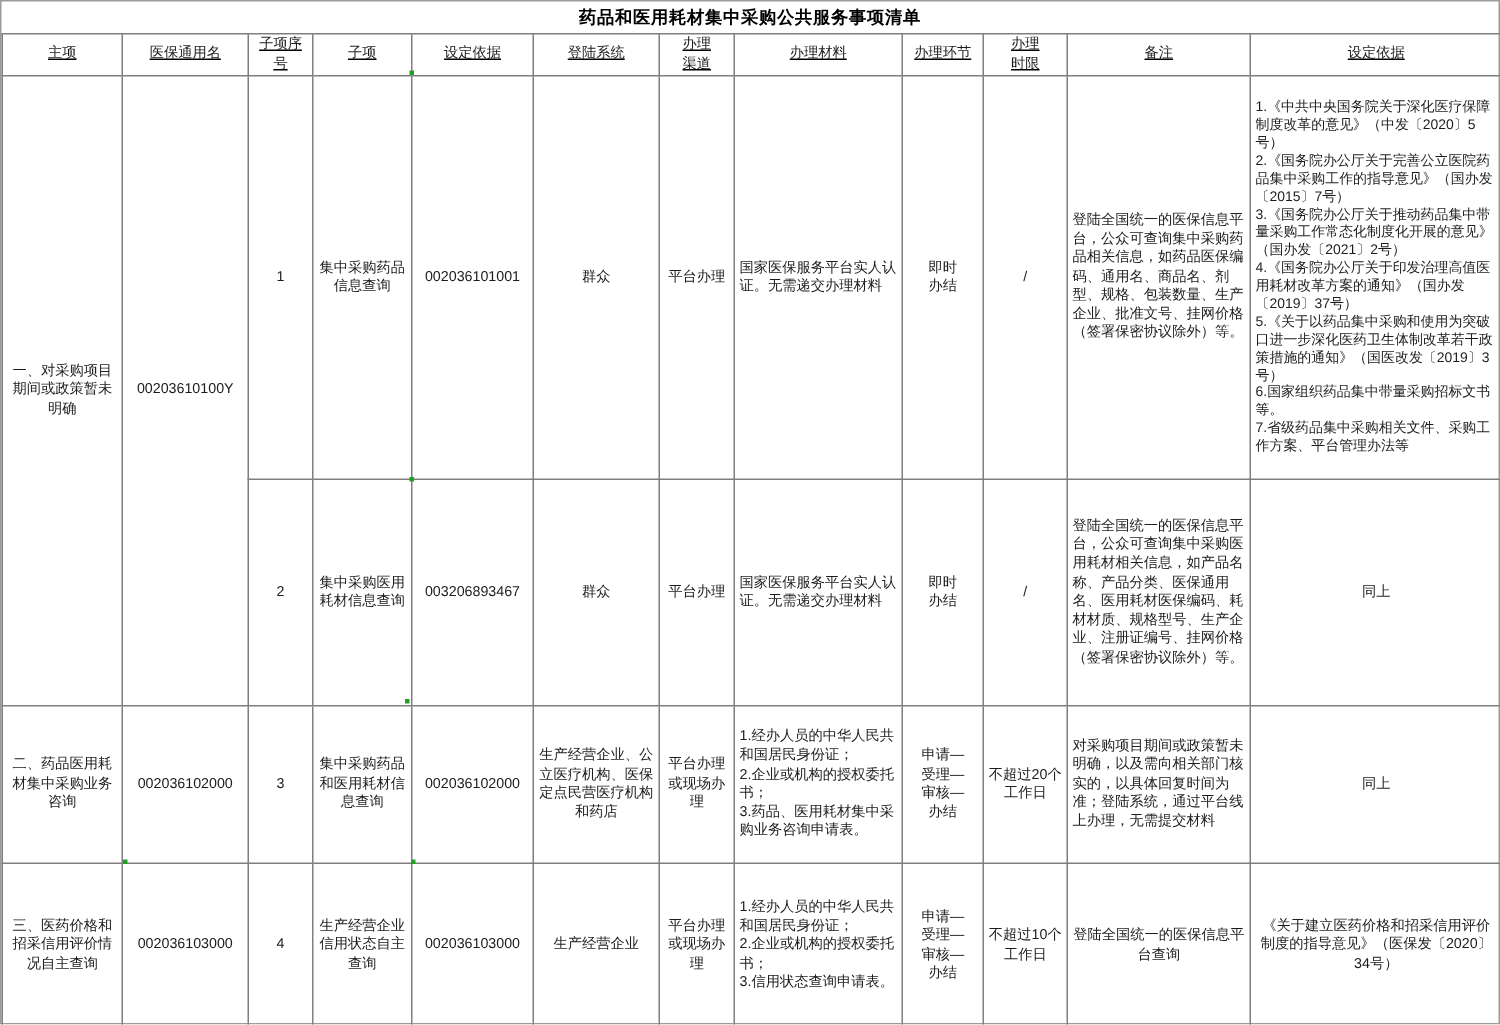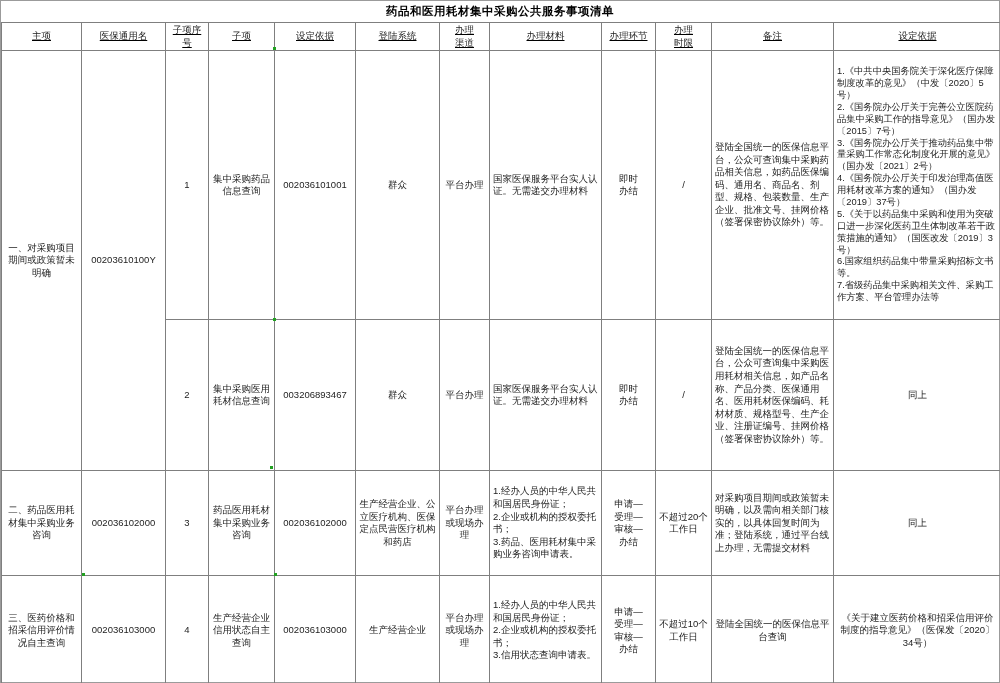--- a/index.html
+++ b/index.html
@@ -130,21 +130,21 @@
 办结</td>
       <td>/</td>
       <td class="left">登陆全国统一的医保信息平台，公众可查询集中采购医用耗材相关信息，如产品名称、产品分类、医保通用名、医用耗材医保编码、耗材材质、规格型号、生产企业、注册证编号、挂网价格（签署保密协议除外）等。</td>
       <td>同上</td>
     </tr>
 
     <tr class="row3">
       <td>二、药品医用耗材集中采购业务咨询</td>
       <td>002036102000</td>
       <td>3</td>
-      <td>药品医用耗材集中采购业务咨询</td>
+      <td>集中采购药品和医用耗材信息查询</td>
       <td>002036102000</td>
       <td>生产经营企业、公立医疗机构、医保定点民营医疗机构和药店</td>
       <td>平台办理
 或现场办理</td>
       <td class="left">1.经办人员的中华人民共和国居民身份证；
 2.企业或机构的授权委托书；
 3.药品、医用耗材集中采购业务咨询申请表。</td>
       <td>申请—
 受理—
 审核—

